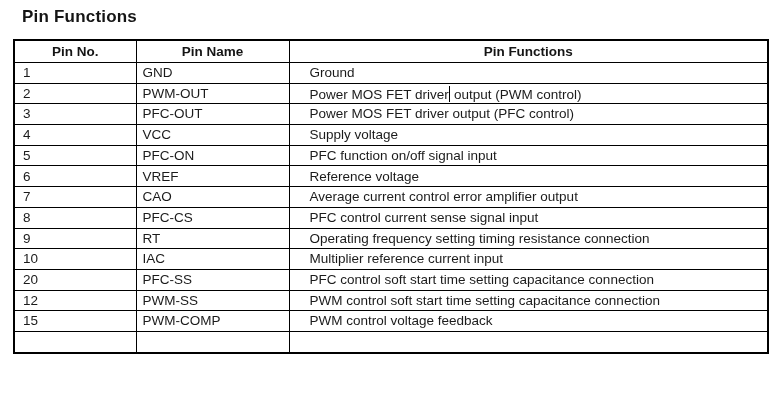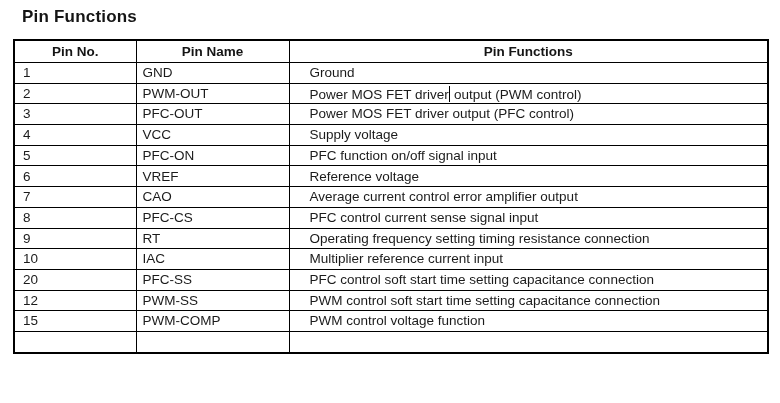--- a/index.html
+++ b/index.html
@@ -144,21 +144,21 @@
           <td class="col-func">PFC control soft start time setting capacitance connection</td>
         </tr>
         <tr>
           <td class="col-no">12</td>
           <td class="col-name">PWM-SS</td>
           <td class="col-func">PWM control soft start time setting capacitance connection</td>
         </tr>
         <tr>
           <td class="col-no">15</td>
           <td class="col-name">PWM-COMP</td>
-          <td class="col-func">PWM control voltage function</td>
+          <td class="col-func">PWM control voltage feedback</td>
         </tr>
         <tr class="cutoff-row">
           <td></td>
           <td></td>
           <td></td>
         </tr>
       </tbody>
   </table>
 </div>
 

